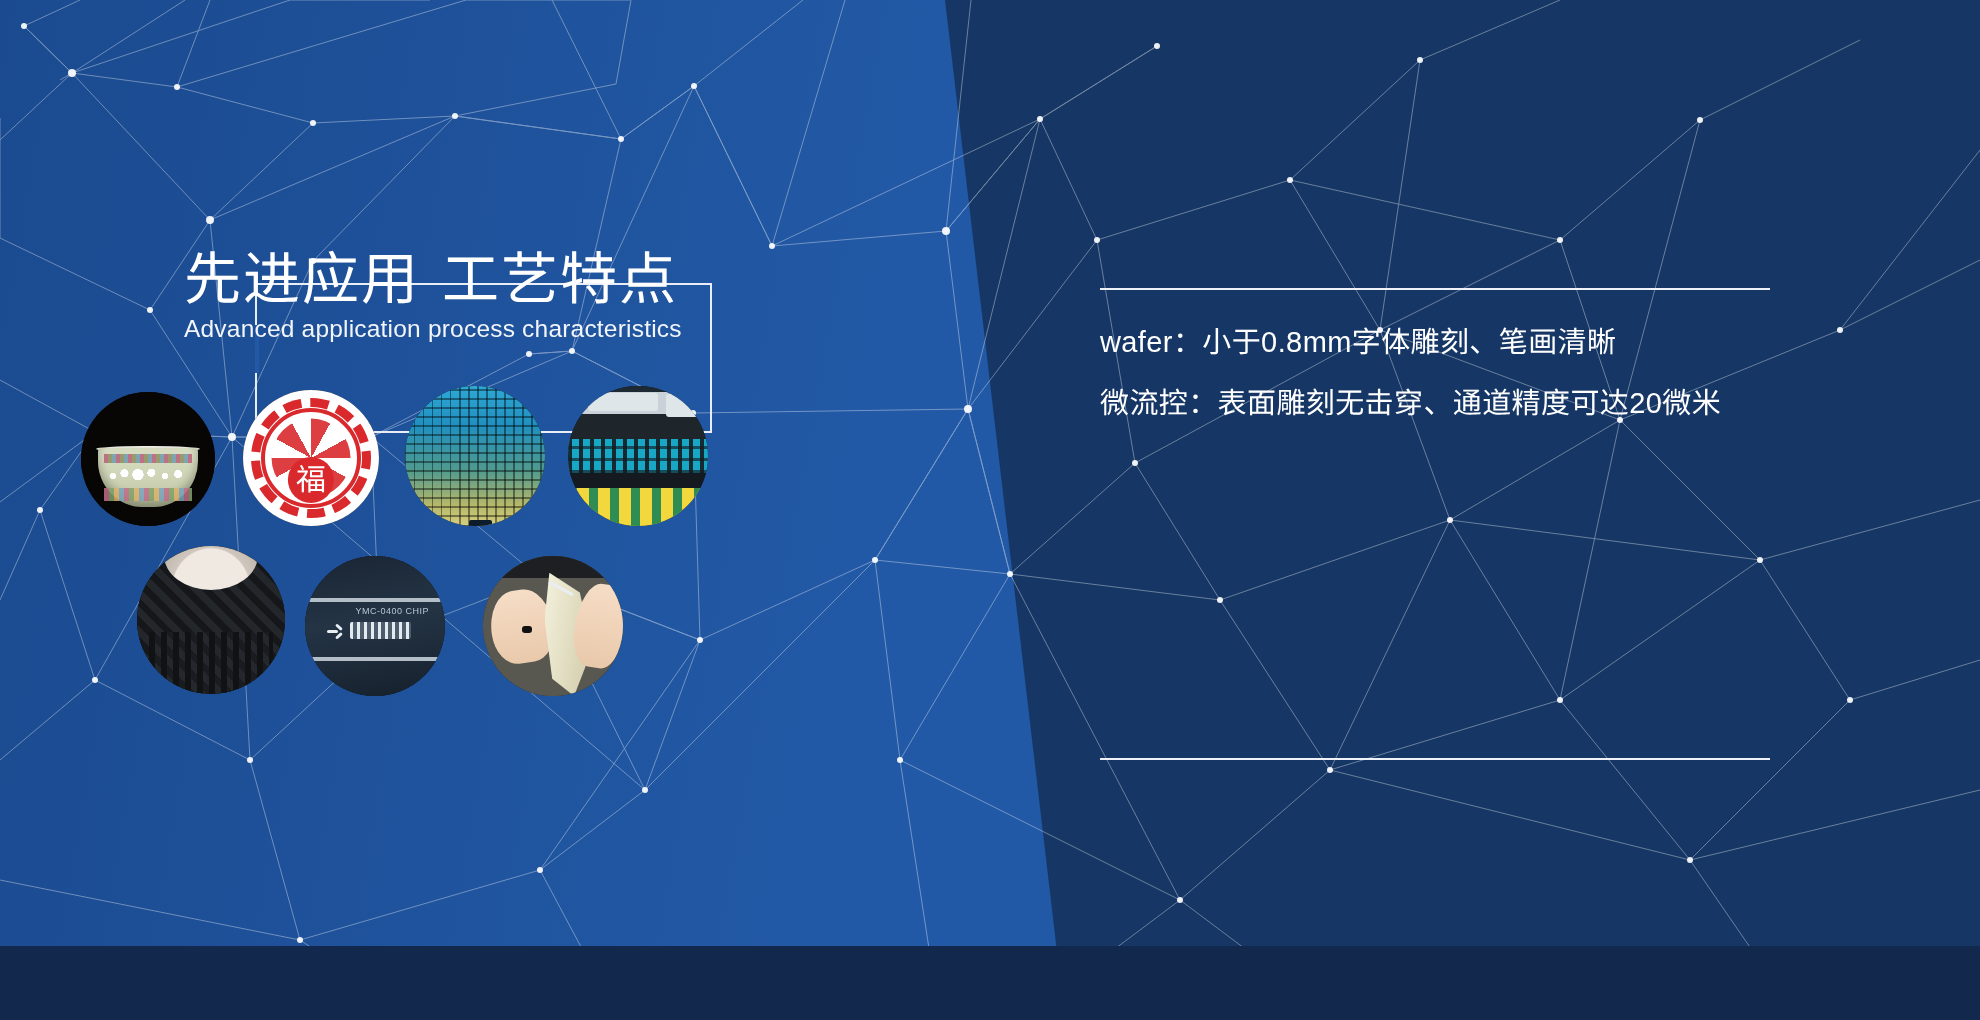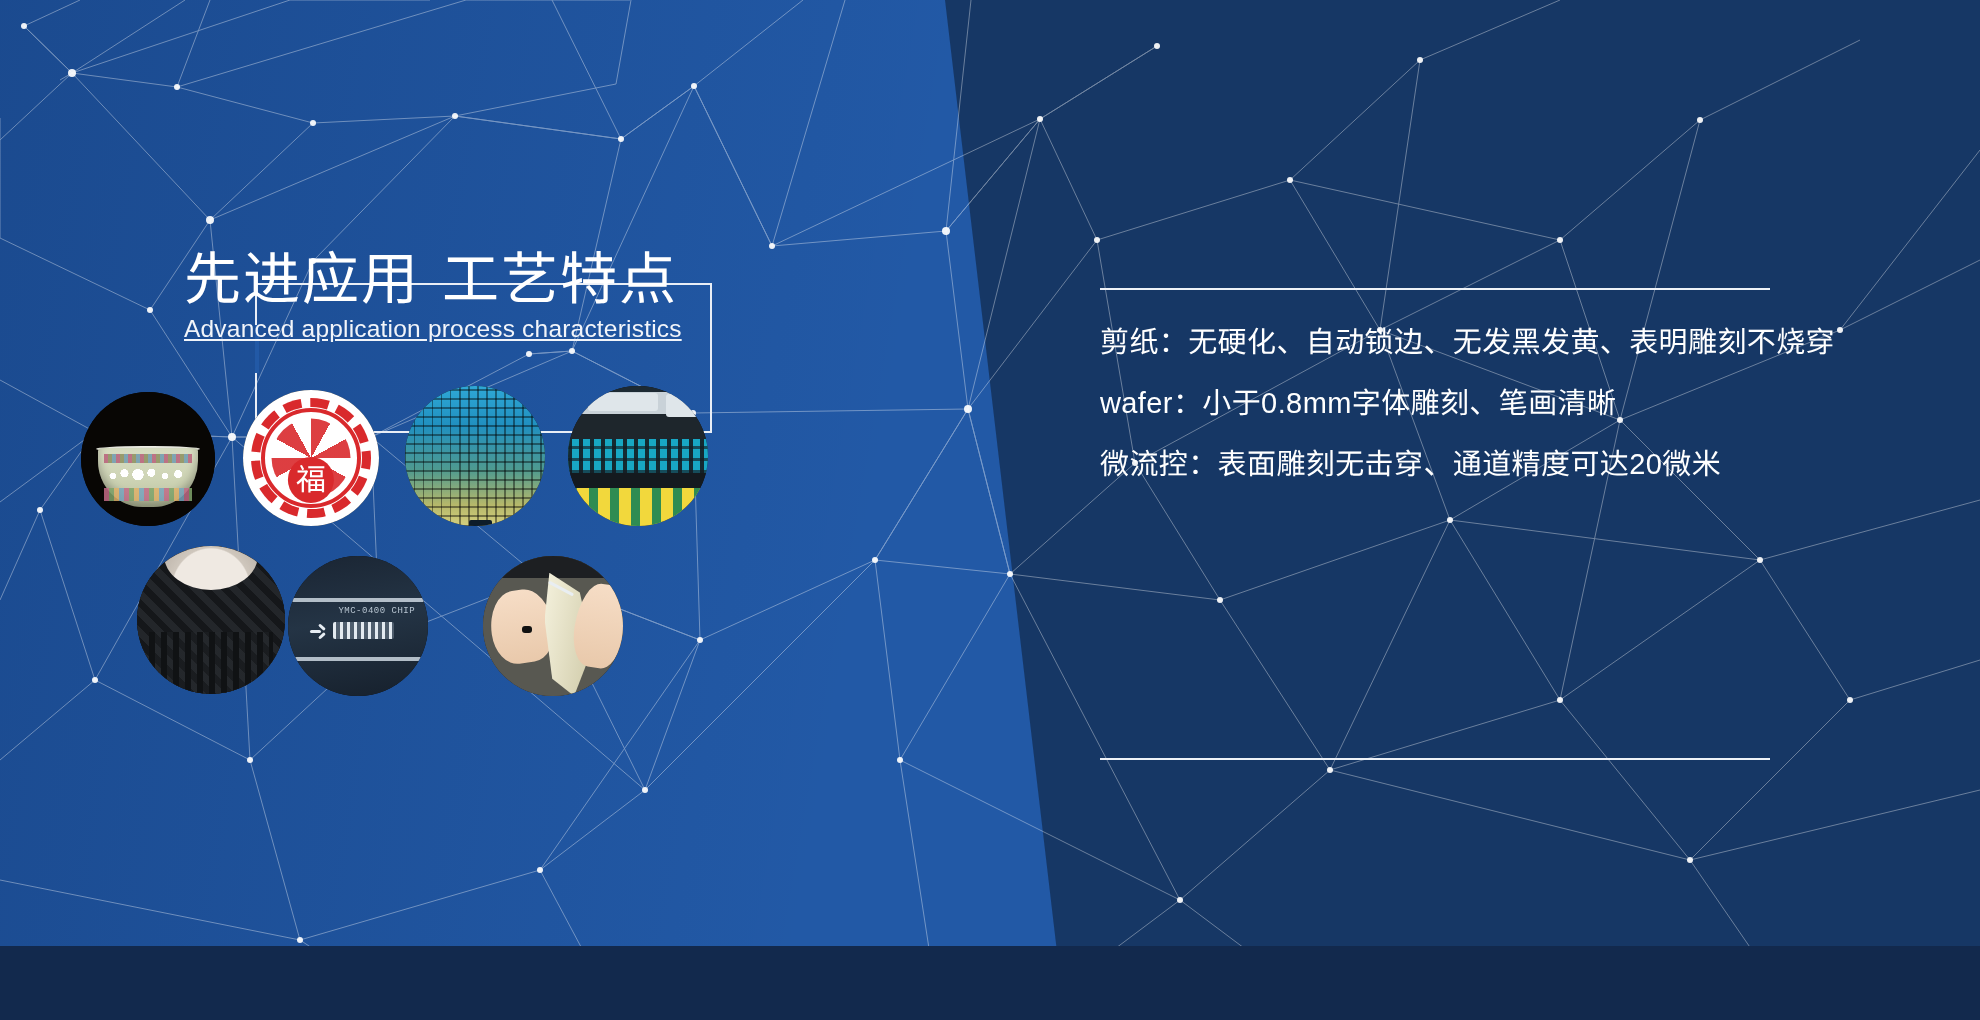--- a/index.html
+++ b/index.html
@@ -80,21 +80,20 @@
     white-space: nowrap;
   }
   .title-cn .gap { display:inline-block; width: 22px; }
   .title-en {
     margin-top: 2px;
     font-size: 24.5px;
     line-height: 30px;
     color: #f2f5fa;
     letter-spacing: 0.2px;
     white-space: nowrap;
-    text-decoration: underline;
   }
 
   
   .circle {
     position: absolute;
     border-radius: 50%;
     overflow: hidden;
     background: #0b0b0b;
   }
   .circle .inner { position:absolute; inset:0; }
@@ -480,21 +479,21 @@
     </div>
   </div>
 
   <div class="circle c-cloth" style="left:137px; top:546px; width:148px; height:148px;">
     <div class="inner">
       <div class="cloth-shoulder"></div>
       <div class="cloth-fringe"></div>
     </div>
   </div>
 
-  <div class="circle c-micro" style="left:288px; top:556px; width:140px; height:140px;font-family:Liberation Mono, monospace;">
+  <div class="circle c-micro" style="left:305px; top:556px; width:140px; height:140px;">
     <div class="inner">
       <div class="micro-line l1"></div>
       <div class="micro-line l2"></div>
       <div class="micro-label">YMC-0400 CHIP</div>
       <div class="micro-y">
         <i style="left:0;  top:50%; width:48%; transform:rotate(0deg);"></i>
         <i style="left:40%; top:22%; width:34%; transform:rotate(42deg); transform-origin:left center;"></i>
         <i style="left:40%; top:78%; width:34%; transform:rotate(-42deg); transform-origin:left center;"></i>
       </div>
       <div class="micro-ladder"></div>
@@ -508,20 +507,19 @@
       <div class="film-sheet"></div>
       <div class="hand right"></div>
       <div class="tweezer"></div>
       <div class="film-dark-chip"></div>
     </div>
   </div>
 
   <div class="rule" style="left:1100px; top:288px; width:670px;"></div>
 
   <div class="spec-list">
-    <div class="spec-item">剪纸：无硬化、自动锁边、无发黑发黄、表明雕刻不烧穿</div>
     <div class="spec-item">wafer：小于0.8mm字体雕刻、笔画清晰</div>
     <div class="spec-item">微流控：表面雕刻无击穿、通道精度可达20微米</div>
   </div>
 
   <div class="rule" style="left:1100px; top:758px; width:670px;"></div>
 
 </div>
 
 </body></html>

